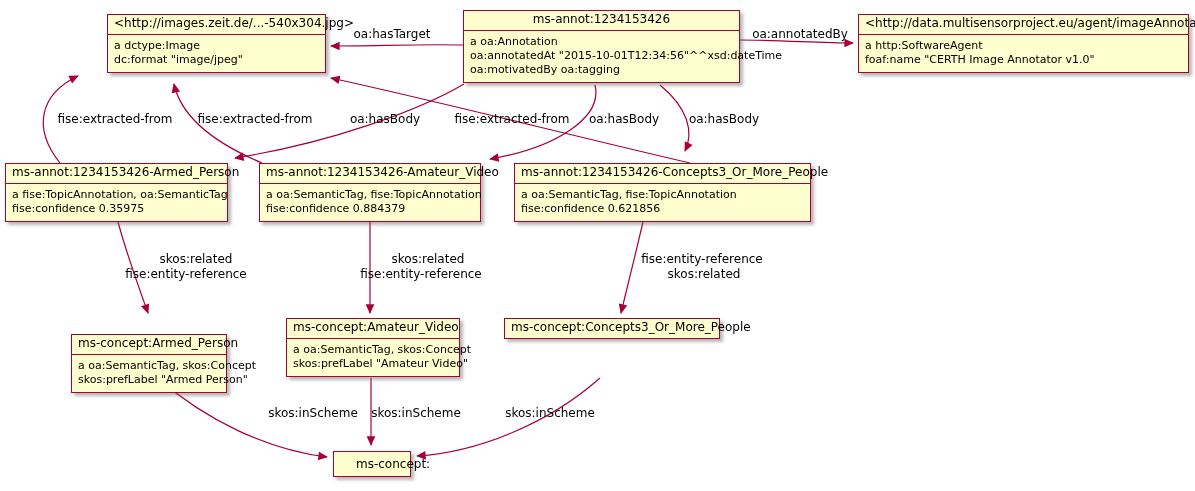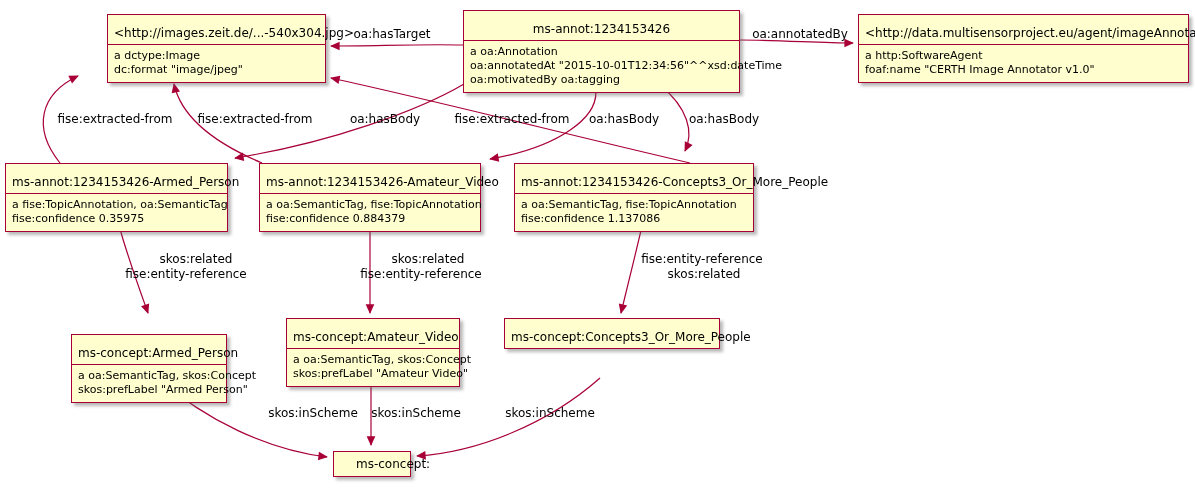--- a/index.html
+++ b/index.html
@@ -15,21 +15,21 @@
     position:absolute;
     background:#FEFECE;
     border:1.5px solid #A80036;
     box-shadow:3px 3px 3px rgba(100,100,100,0.45);
     box-sizing:border-box;
     color:#000;
   }
   .node-title{
     text-align:center;
     font-size:12px;
-    padding:11px 6px 4px 6px;
+    padding:1px 6px 4px 6px;
     white-space:nowrap;
   }
   .node-body{
     border-top:1.5px solid #A80036;
     padding:4px 6px 5px 6px;
     font-size:11px;
     line-height:14px;
     white-space:nowrap;
   }
   .single .node-title{padding:5px 22px;}
@@ -131,25 +131,25 @@
   </div>
 
   <div class="node" style="left:259px;top:163px;width:222px;">
     <div class="node-title">ms-annot:1234153426-Amateur_Video</div>
     <div class="node-body">
       <div>a oa:SemanticTag, fise:TopicAnnotation</div>
       <div>fise:confidence 0.884379</div>
     </div>
   </div>
 
-  <div class="node" style="left:514px;top:163px;width:240px;">
+  <div class="node" style="left:514px;top:163px;width:297px;">
     <div class="node-title">ms-annot:1234153426-Concepts3_Or_More_People</div>
     <div class="node-body">
       <div>a oa:SemanticTag, fise:TopicAnnotation</div>
-      <div>fise:confidence 1.137086</div>
+      <div>fise:confidence 0.621856</div>
     </div>
   </div>
 
   <div class="node" style="left:71px;top:334px;width:156px;">
     <div class="node-title">ms-concept:Armed_Person</div>
     <div class="node-body">
       <div>a oa:SemanticTag, skos:Concept</div>
       <div>skos:prefLabel "Armed Person"</div>
     </div>
   </div>

